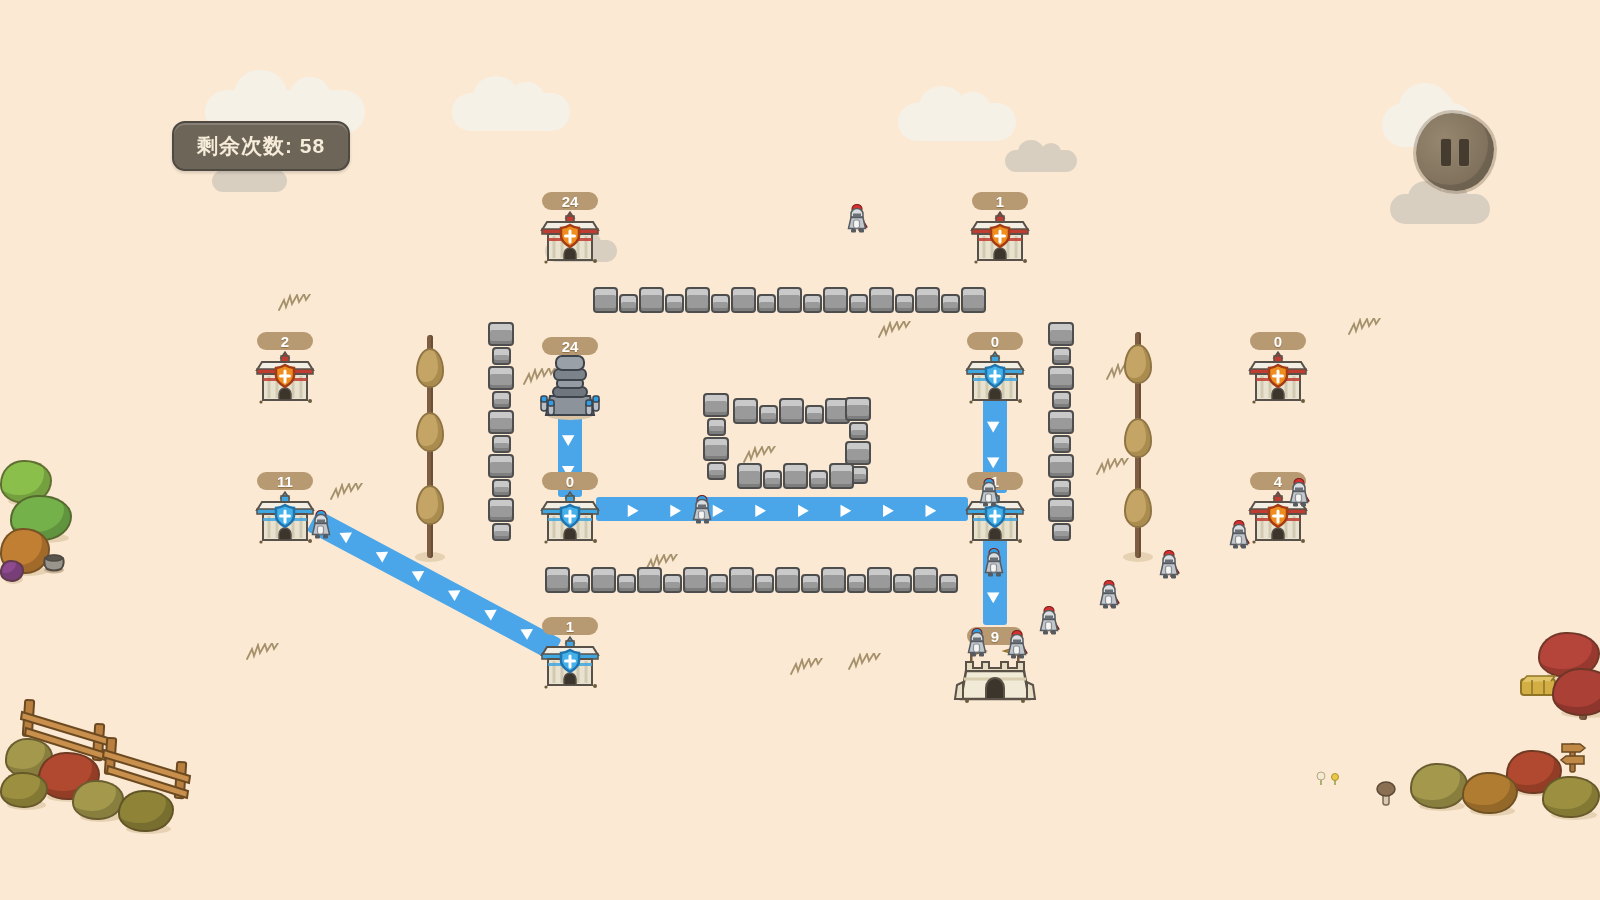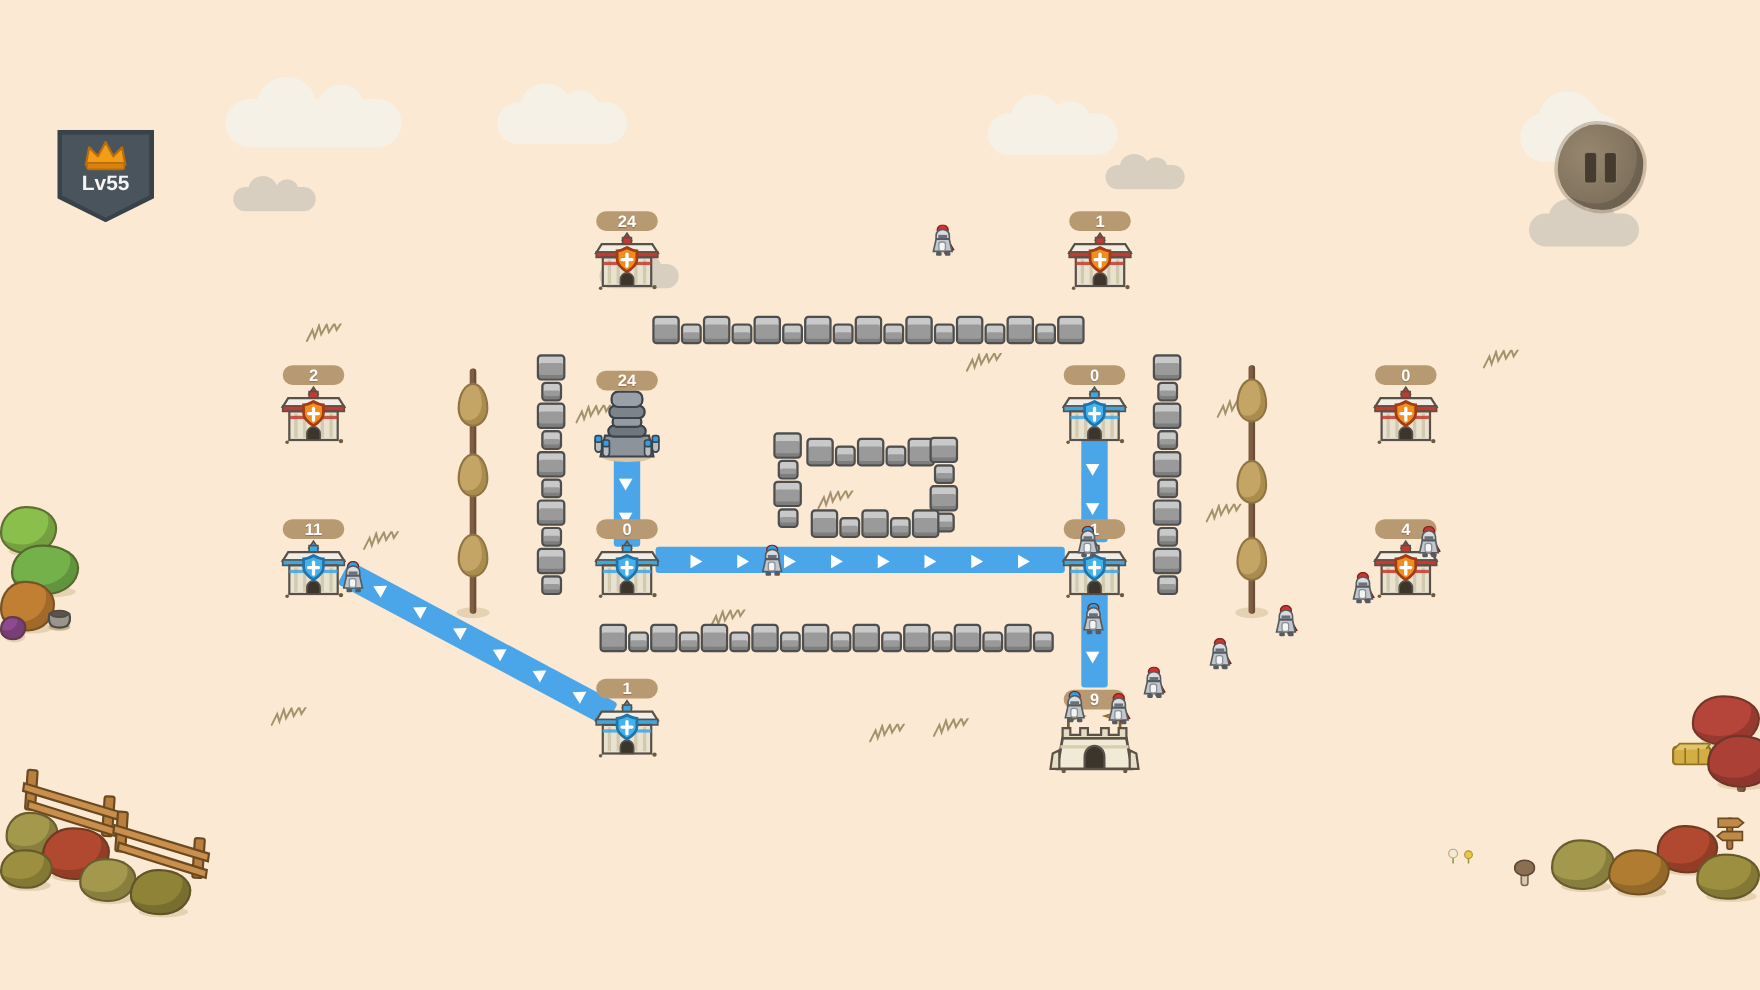--- a/index.html
+++ b/index.html
@@ -63,29 +63,24 @@
     border-radius:50% 50% 50% 50% / 58% 58% 42% 42%; box-shadow:inset -4px -4px 0 #ab8c4f; }
   .blob { position:absolute; border:2px solid rgba(60,45,25,.55);
     border-radius:46% 54% 50% 50% / 56% 48% 56% 44%; box-shadow:inset -6px -7px 0 rgba(0,0,0,.16); }
   .soldier, .decor, .grass { position:absolute; }
 </style>
 </head>
 <body>
 
 <div id="stage">
 
-  <div class="hud-badge">
-    <span class="inner"></span>
-    <svg width="44" height="30" viewBox="0 0 44 30">
-      <path d="M4 24 L7 8 L15 16 L22 3 L29 16 L37 8 L40 24 Z" fill="#f29d18" stroke="#b86d08" stroke-width="2" stroke-linejoin="round"></path>
-      <rect x="5" y="22" width="34" height="6" rx="2" fill="#d8820c" stroke="#b86d08" stroke-width="1.5"></rect>
-    </svg>
-    <span class="lvl">Lv55</span>
+
+  <div class="hud-counter">
+    <span>剩余次数: 58</span>
   </div>
-
 
   <button class="pause-btn">
     <span class="bars">
         <i></i>
         <i></i>
       </span>
   </button>
 
 <div class="cloud light" style="left: 205px; top: 90px; width: 160px; height: 44px; z-index: 2;">
       <span class="b1" style="width: 52.8px; height: 48.4px; left: 18%; top: -19.8px;"></span>

